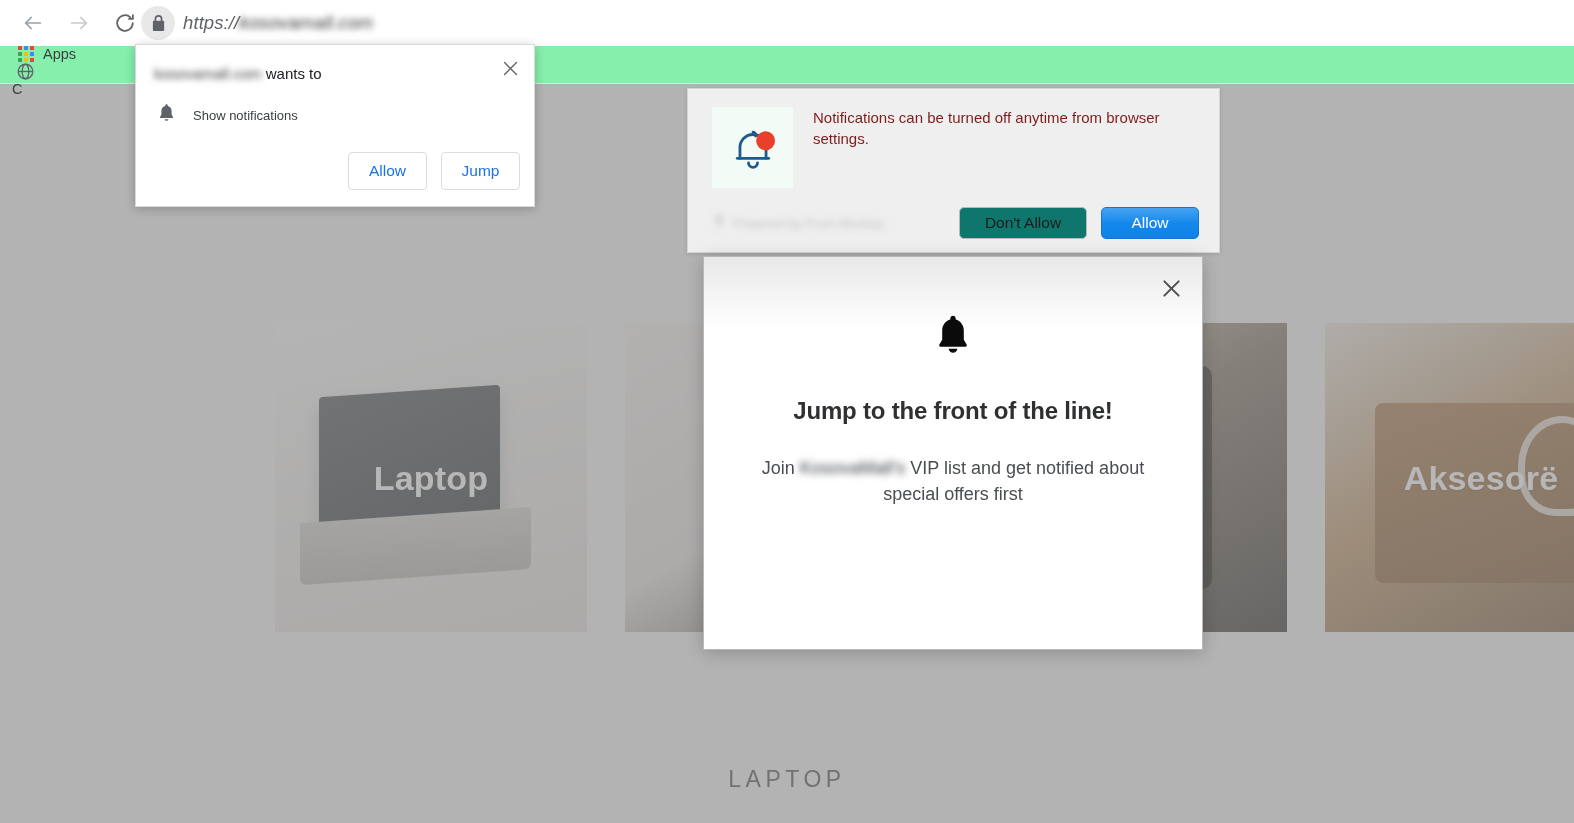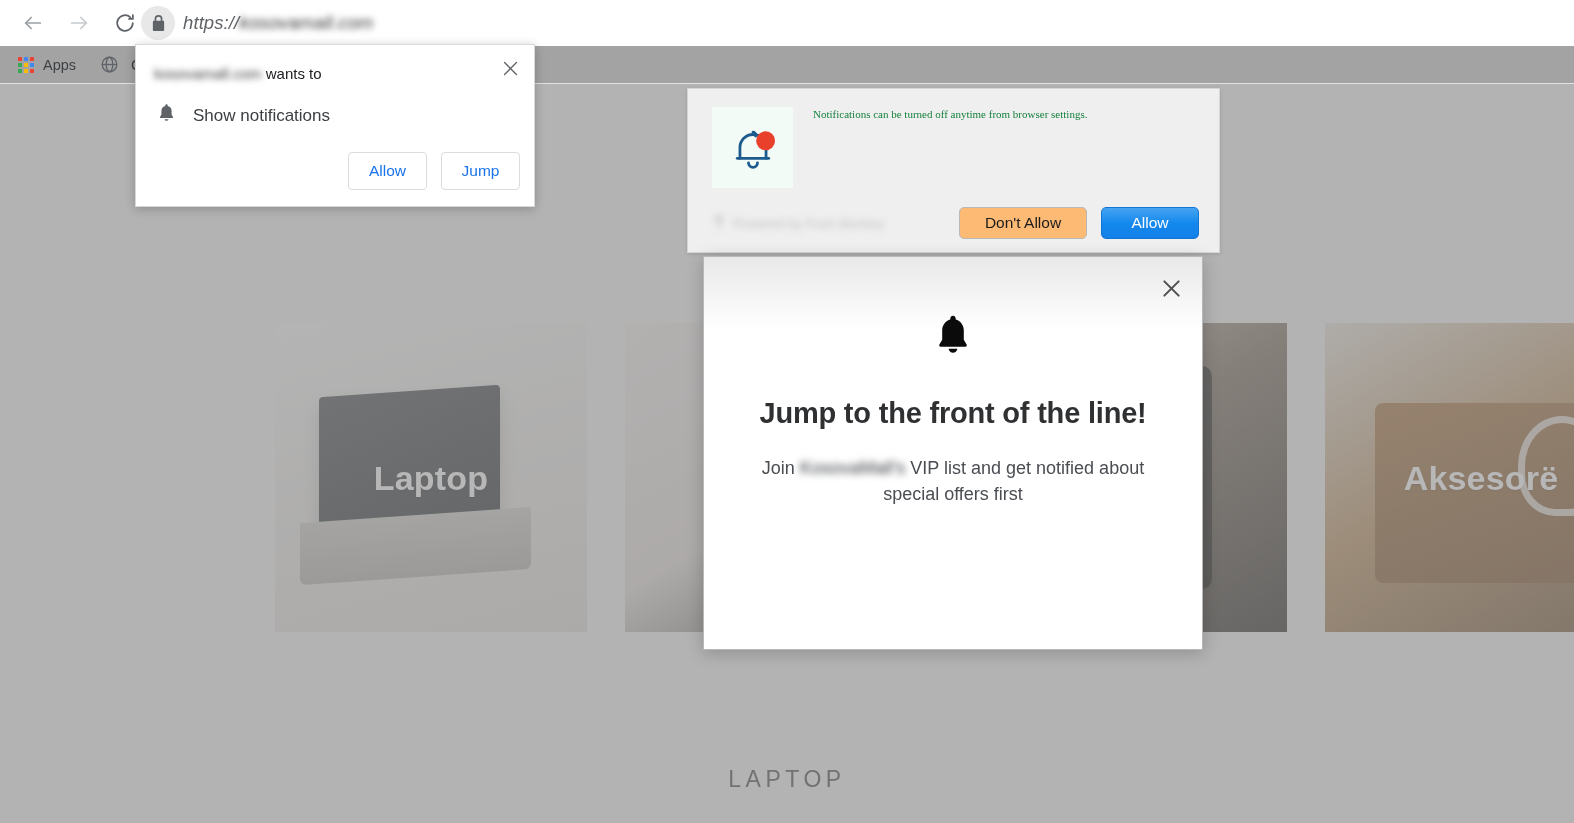--- a/index.html
+++ b/index.html
@@ -48,23 +48,24 @@
     white-space: nowrap;
   }
   .url-host {
     color: #3a3a3a;
     filter: blur(3.4px);
     -webkit-filter: blur(3.4px);
   }
 
   .bookmarkbar {
     position: absolute; top: 46px; left: 0; width: 1574px; height: 38px;
-    background: #a3a3a3;
-    display: flex; align-items: center;
+    background: #86efac;
+    display: flex; 
     border-bottom: 1px solid #e2e2e2;
+    flex-direction: column;
   }
   .bm-item {
     display: flex; align-items: center; gap: 9px;
     padding: 0 8px; height: 30px; margin-left: 10px;
     border-radius: 4px;
   }
   .apps-grid {
     width: 16px; height: 16px;
     display: grid; grid-template-columns: repeat(3, 4px);
     grid-template-rows: repeat(3, 4px); gap: 2px;
@@ -197,21 +198,21 @@
   }
   .perm-origin {
     color: #3a3a3a;
     filter: blur(3.2px);
     -webkit-filter: blur(3.2px);
   }
   .perm-row {
     position: absolute; left: 22px; top: 59px;
     display: flex; align-items: center; gap: 18px;
   }
-  .perm-row-label { font-size: 17px; color: #3c4043; }
+  .perm-row-label { font-size: 13px; color: #3c4043; }
   .perm-actions {
     position: absolute; right: 14px; bottom: 16px;
     display: flex; gap: 14px;
   }
   .perm-btn {
     min-width: 79px; height: 38px; padding: 0 16px;
     border: 1px solid #dadce0; border-radius: 4px;
     background: #ffffff;
     color: #1a73e8; font-size: 15.5px;
     display: flex; align-items: center; justify-content: center;
@@ -229,39 +230,38 @@
   .pm-icon-box {
     width: 81px; height: 81px; flex: 0 0 81px;
     background: #f3fbf6;
     display: flex; align-items: center; justify-content: center;
   }
   .pm-heading {
     font-size: 17.4px; font-weight: 700; color: #1b1b1b;
     line-height: 1.25; margin-bottom: 6px;
   }
   .pm-sub {
-    font-size: 11px; color: #15803d; line-height: 1.42;
+    font-size: 15px; color: #7f1d1d; line-height: 1.42;
     max-width: 355px;
-    font-family: Liberation Serif, serif;
   }
   .pm-foot {
     position: absolute; left: 0; right: 0; bottom: 13px;
     display: flex; align-items: center; justify-content: space-between;
     padding: 0 20px 0 24px;
   }
   .pm-brand {
     display: flex; align-items: center; gap: 7px;
     filter: blur(3.6px); -webkit-filter: blur(3.6px);
     opacity: .5;
   }
   .pm-brand-text { font-size: 13px; color: #8e8e8e; }
   .pm-actions { display: flex; gap: 14px; align-items: center; }
   .pm-deny {
     width: 128px; height: 32px;
-    background: #fdba74; border: 1px solid #b9b9b9; border-radius: 5px;
+    background: #0f766e; border: 1px solid #b9b9b9; border-radius: 5px;
     font-size: 15.5px; color: #1c1c1c;
     display: flex; align-items: center; justify-content: center;
   }
   .pm-allow {
     width: 98px; height: 32px;
     background: linear-gradient(180deg, #46a3f2 0%, #1388ec 52%, #1380e8 100%);
     border: 1px solid #1277d4; border-radius: 5px;
     font-size: 15.5px; color: #ffffff;
     display: flex; align-items: center; justify-content: center;
   }
@@ -283,21 +283,21 @@
     width: 30px; height: 30px;
     display: flex; align-items: center; justify-content: center;
   }
   .modal-bell {
     position: absolute; left: 0; right: 0; top: 58px;
     display: flex; justify-content: center;
   }
   .modal-title {
     position: absolute; left: 30px; right: 30px; top: 140px;
     text-align: center;
-    font-size: 29px; font-weight: 700; color: #2f3032;
+    font-size: 24px; font-weight: 700; color: #2f3032;
     letter-spacing: -.2px;
   }
   .modal-sub {
     position: absolute; left: 56px; right: 56px; top: 198px;
     text-align: center;
     font-size: 18px; color: #4a4d52; line-height: 1.45;
   }
   .modal-brand {
     color: #3a3d42;
     filter: blur(3.6px); -webkit-filter: blur(3.6px);

